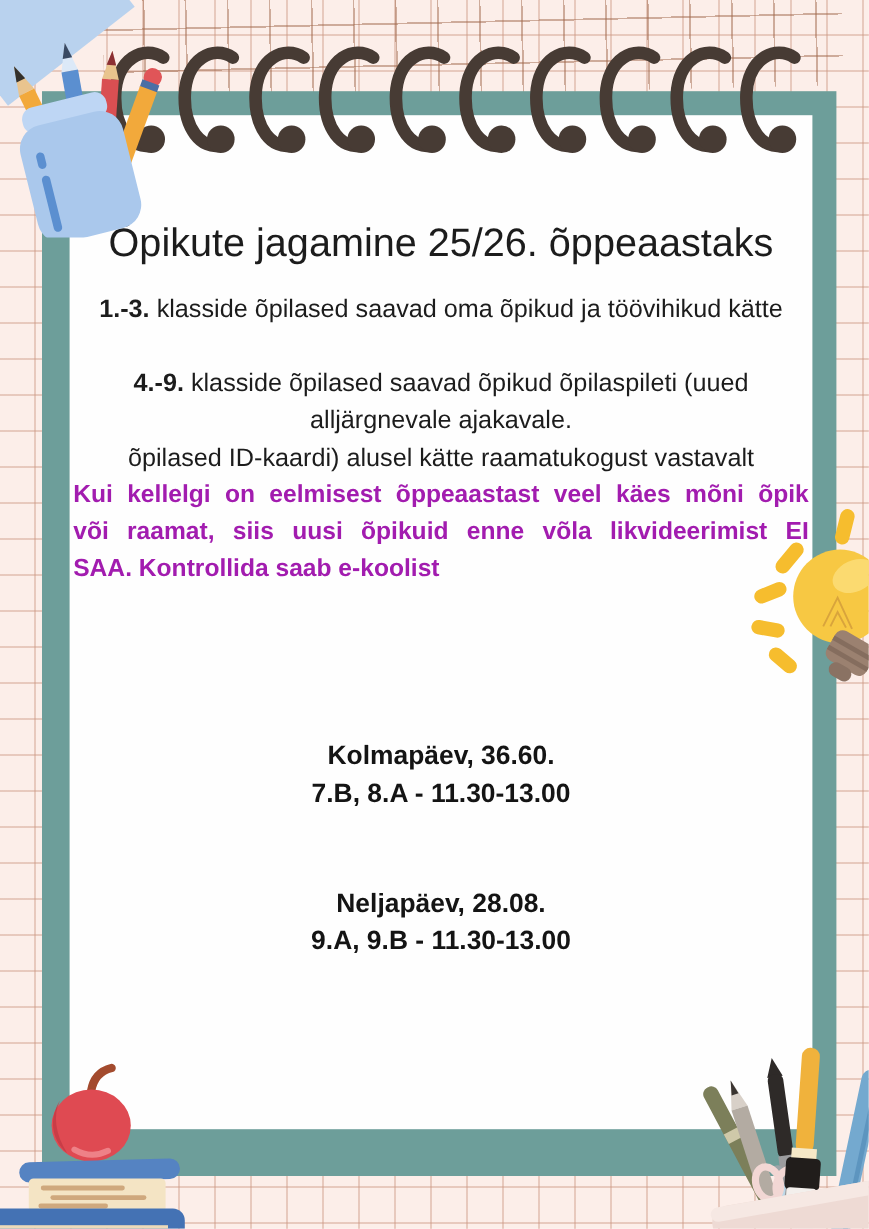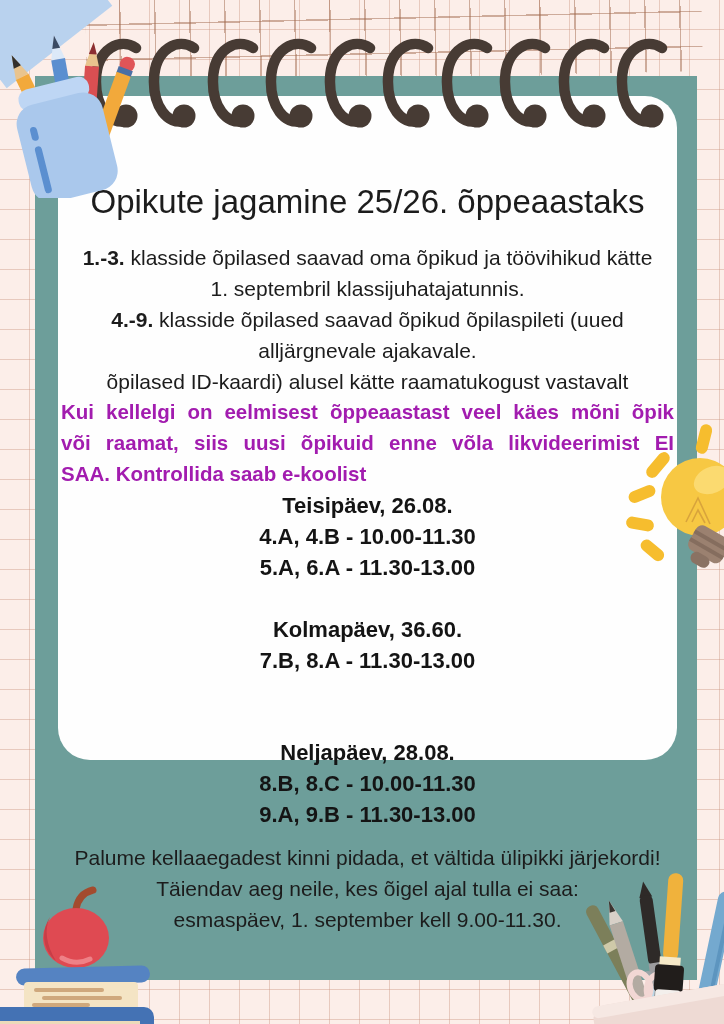--- a/index.html
+++ b/index.html
@@ -12,21 +12,21 @@
       #fceee9;
   }
   .grid-dark{
     position:absolute; left:86px; top:-16px; width:616px; height:94px;
     transform:rotate(-1.3deg);
     background:
       repeating-linear-gradient(to right, transparent 0 33.5px, rgba(160,104,76,0.5) 33.5px 35px),
       repeating-linear-gradient(to bottom, transparent 0 33.5px, rgba(160,104,76,0.5) 33.5px 35px);
   }
   .frame{position:absolute; left:35px; top:76px; width:662px; height:904px; background:#6d9e9a;}
-  .paper{position:absolute; left:58px; top:96px; width:619px; height:664px; background:#fefefe;border-radius:32px;}
+  .paper{position:absolute; left:58px; top:96px; width:619px; height:845px; background:#fefefe;}
   .title{
     position:absolute; top:85px; left:0; right:0; margin:0;
     font-size:33px; font-weight:400; line-height:42px; color:#1c1c1c;
     text-align:center; white-space:nowrap;
   }
   .block{position:absolute; left:0; right:0; text-align:center; font-size:21px; line-height:31px; color:#1c1c1c;}
   .block div{white-space:nowrap;}
   .warning{position:absolute; left:3px; right:3px; font-size:20.5px; font-weight:700; line-height:31px; color:#a21caf;}
   .warning .j{text-align:justify; text-align-last:justify;}
   .warning .last{text-align:center; text-align-last:left;}
@@ -41,57 +41,45 @@
 
   <div class="grid-dark"></div>
 
   <div class="frame"></div>
 
   <div class="paper">
     <h1 class="title">Õpikute jagamine 25/26. õppeaastaks</h1>
 
     <div class="block" style="top:146px">
       <div><b>1.-3.</b><span> klasside õpilased saavad oma õpikud ja töövihikud kätte</span></div>
-      <div>1. septembril klassijuhatajatunnis.</div>
     </div>
 
     <div class="block" style="top:208px">
       <div><b>4.-9.</b><span> klasside õpilased saavad õpikud õpilaspileti (uued</span></div>
       <div>alljärgnevale ajakavale.</div>
       <div>õpilased ID-kaardi) alusel kätte raamatukogust vastavalt</div>
     </div>
 
     <div class="warning" style="top:300px">
       <div class="j">Kui kellelgi on eelmisest õppeaastast veel käes mõni õpik</div>
       <div class="j">või raamat, siis uusi õpikuid enne võla likvideerimist EI</div>
       <div class="last">SAA. Kontrollida saab e-koolist</div>
     </div>
 
-    <div class="block sched" style="top:394px">
-      <div>Teisipäev, 26.08.</div>
-      <div>4.A, 4.B - 10.00-11.30</div>
-      <div>5.A, 6.A - 11.30-13.00</div>
-    </div>
 
     <div class="block sched" style="top:518px">
       <div>Kolmapäev, 36.60.</div>
       <div>7.B, 8.A - 11.30-13.00</div>
     </div>
 
     <div class="block sched" style="top:641px">
       <div>Neljapäev, 28.08.</div>
-      <div>8.B, 8.C - 10.00-11.30</div>
       <div>9.A, 9.B - 11.30-13.00</div>
     </div>
 
-    <div class="block" style="top:746px">
-      <div>Palume kellaaegadest kinni pidada, et vältida ülipikki järjekordi!</div>
-      <div>Täiendav aeg neile, kes õigel ajal tulla ei saa:</div>
-      <div>esmaspäev, 1. september kell 9.00-11.30.</div>
-    </div>
   </div>
 
   <div class="coil-row">
     <svg width="52" height="98" viewBox="0 0 52 98">
       <path d="M46 11 C30 0 7 12 6 42 C5 70 20 88 36 84" stroke="#473b34" stroke-width="10.5" fill="none" stroke-linecap="round"></path>
       <circle cx="36" cy="79" r="11.5" fill="#473b34"></circle>
     </svg>
   <svg width="52" height="98" viewBox="0 0 52 98">
       <path d="M46 11 C30 0 7 12 6 42 C5 70 20 88 36 84" stroke="#473b34" stroke-width="10.5" fill="none" stroke-linecap="round"></path>
       <circle cx="36" cy="79" r="11.5" fill="#473b34"></circle>

